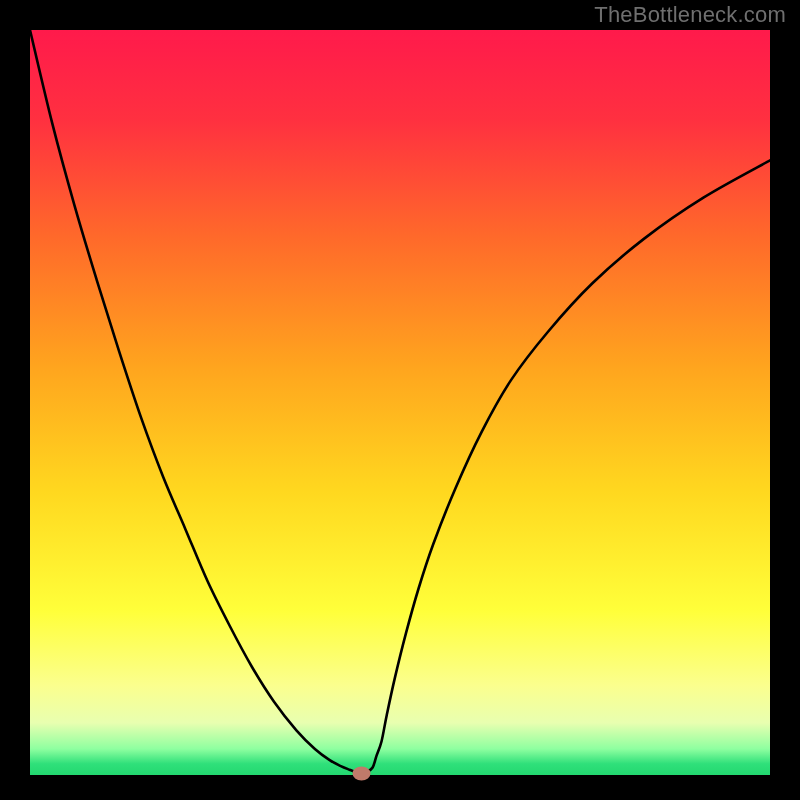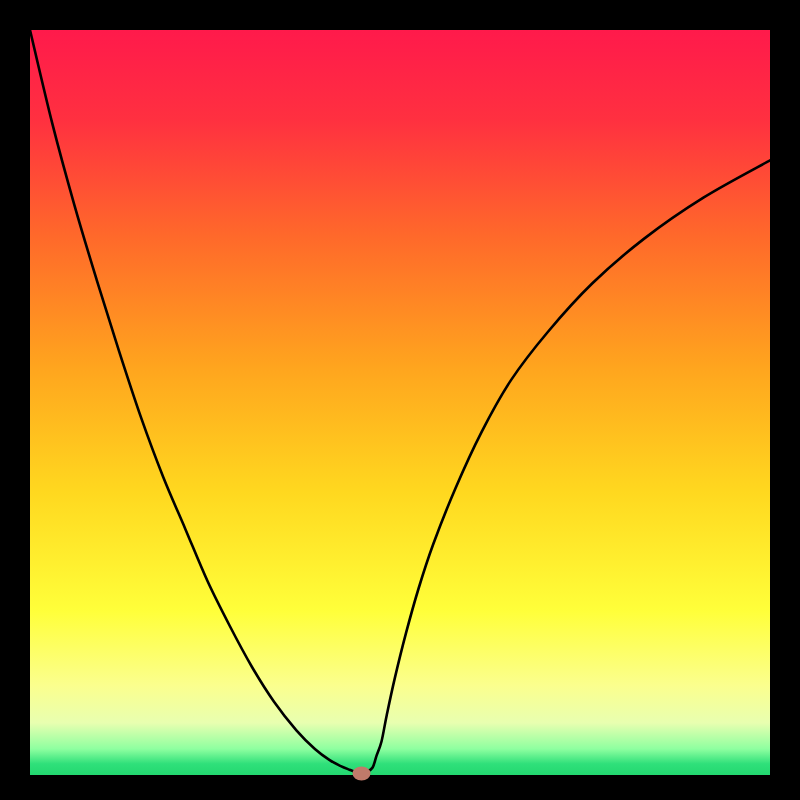--- a/index.html
+++ b/index.html
@@ -53,14 +53,15 @@
           <stop offset="96.5%" stop-color="#8effa0"></stop>
           <stop offset="98.5%" stop-color="#2fe07a"></stop>
           <stop offset="100%" stop-color="#23d870"></stop>
         </linearGradient>
   </defs>
   <rect id="plot-bg" fill="url(#bg-grad)" x="30" y="30" width="740" height="745"></rect>
   <path id="curve" fill="none" stroke="#000" stroke-width="2.6" stroke-linejoin="round" stroke-linecap="round" d="M 30.00 30.00 C 33.70 45.52, 44.80 93.95, 52.20 123.13 C 59.60 152.30, 67.00 179.00, 74.40 205.07 C 81.80 231.15, 89.20 255.36, 96.60 279.58 C 104.00 303.79, 111.40 327.38, 118.80 350.35 C 126.20 373.32, 133.60 396.29, 141.00 417.40 C 148.40 438.51, 155.80 458.38, 163.20 477.00 C 170.60 495.63, 178.00 511.77, 185.40 529.15 C 192.80 546.53, 200.20 565.16, 207.60 581.30 C 215.00 597.44, 222.40 611.72, 229.80 626.00 C 237.20 640.28, 244.60 654.31, 252.00 666.98 C 259.40 679.64, 266.80 691.44, 274.20 701.99 C 281.60 712.54, 289.62 722.48, 296.40 730.30 C 303.18 738.12, 309.35 743.96, 314.90 748.92 C 320.45 753.89, 325.38 757.24, 329.70 760.10 C 334.02 762.96, 337.47 764.45, 340.80 766.06 C 344.13 767.67, 347.21 768.79, 349.68 769.78 C 352.15 770.78, 353.63 771.40, 355.60 772.02 C 357.57 772.64, 359.67 773.51, 361.52 773.51 C 363.37 773.51, 364.85 773.01, 366.70 772.02 C 368.55 771.03, 371.02 770.16, 372.62 767.55 C 374.22 764.94, 374.84 760.72, 376.32 756.38 C 377.80 752.03, 379.77 748.30, 381.50 741.48 C 383.23 734.65, 384.46 725.95, 386.68 715.40 C 388.90 704.85, 391.61 691.81, 394.82 678.15 C 398.03 664.49, 401.97 648.35, 405.92 633.45 C 409.87 618.55, 413.94 603.65, 418.50 588.75 C 423.06 573.85, 427.13 560.81, 433.30 544.05 C 439.47 527.29, 447.48 506.80, 455.50 488.18 C 463.52 469.55, 472.15 450.30, 481.40 432.30 C 490.65 414.30, 499.90 396.91, 511.00 380.15 C 522.10 363.39, 534.43 347.87, 548.00 331.73 C 561.57 315.58, 576.37 298.82, 592.40 283.30 C 608.43 267.78, 625.70 252.88, 644.20 238.60 C 662.70 224.32, 682.43 210.66, 703.40 197.63 C 724.37 184.59, 758.90 166.58, 770.00 160.38"></path>
   <ellipse id="marker" cx="361.52" cy="773.51" rx="9" ry="7" fill="#c07a6a"></ellipse>
 </svg>
 
+<div class="watermark">TheBottleneck.com</div>
 
 </div>
 
 </body></html>

